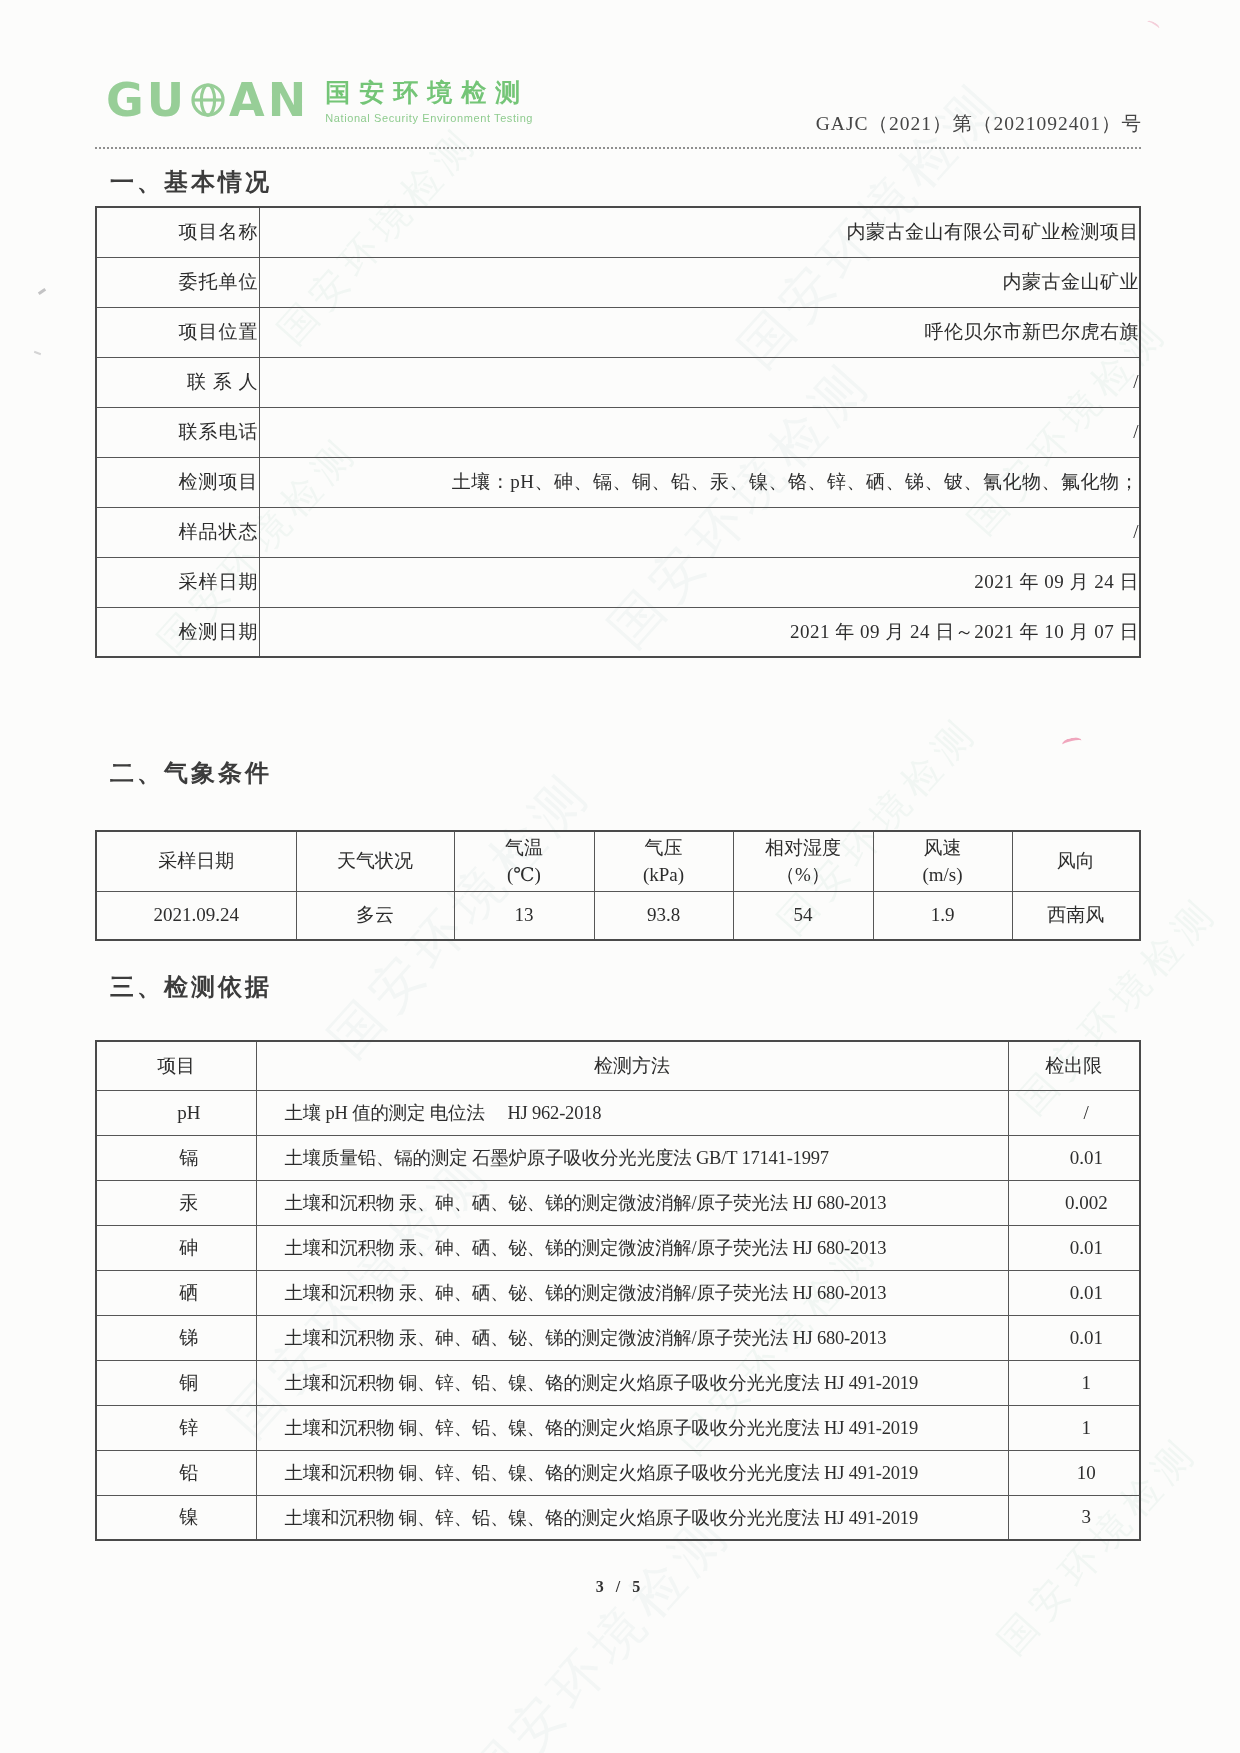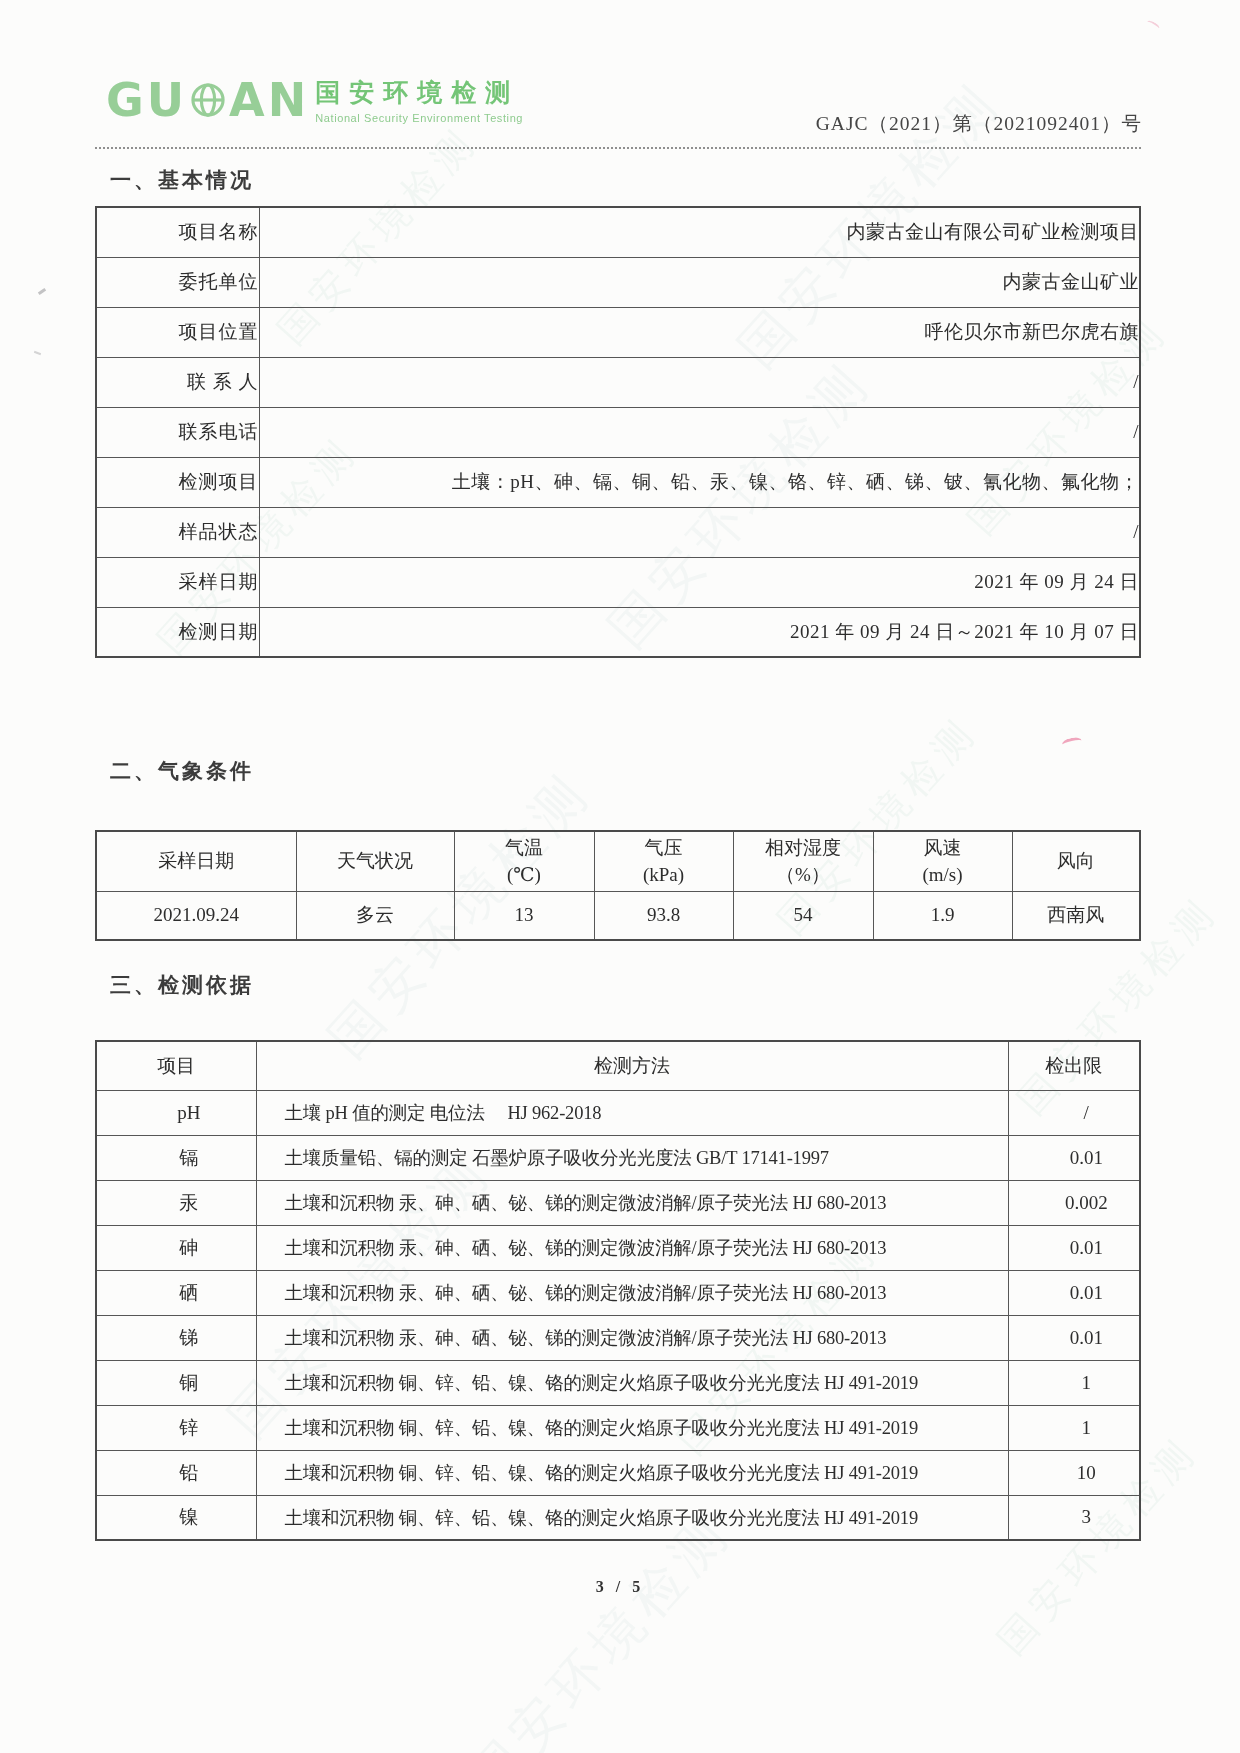--- a/index.html
+++ b/index.html
@@ -4,34 +4,34 @@
 <style>
   * { margin:0; padding:0; box-sizing:border-box; }
   html,body { background:#e9e9e9; }
   body { font-family:"Liberation Serif","DejaVu Serif",serif; color:#2d2d2d; }
   .page {
     position:relative; width:1240px; height:1753px; margin:0 auto;
     background:#fcfcfb; overflow:hidden;
   }
 
   
-  .logo { position:absolute; left:106px; top:76px; display:flex; align-items:center; }
+  .logo { position:absolute; left:106px; top:76px; display:flex; align-items:center; gap:10px; }
   .logo-en { display:flex; align-items:center; font-family:"DejaVu Sans","Liberation Sans",sans-serif;
     font-weight:900; font-size:46px; line-height:1; color:#97ce97; letter-spacing:3px; }
   .globe { display:inline-flex; margin:0 2px; }
   .logo-right { margin-left:6px; }
   .logo-cn { font-size:25px; letter-spacing:9px; color:#74c577; font-weight:600; }
   .logo-sub { font-size:11px; letter-spacing:0.6px; color:#8ecb8e; margin-top:3px;
     font-family:Liberation Sans, sans-serif; }
   .doc-number { position:absolute; top:110px; right:98px; font-size:19.5px; color:#454545; letter-spacing:1px; }
   .header-rule { position:absolute; left:95px; top:147px; width:1046px; height:0;
     border-top:2px dotted #8f8f8f; }
 
   
-  .sec-title { position:absolute; left:110px; font-size:21px; font-weight:700;
+  .sec-title { position:absolute; left:110px; font-size:24px; font-weight:700;
     color:#3c3c3c; letter-spacing:3px; }
   .s1 { top:166px; }
   .s2 { top:757px; }
   .s3 { top:971px; }
 
   
   table { position:absolute; left:95px; width:1046px; border-collapse:collapse;
     table-layout:fixed; background:transparent; }
   td, th { border:1.5px solid #565656; font-weight:normal; font-size:19px; color:#2d2d2d; }
   table { border:2px solid #4a4a4a; }

